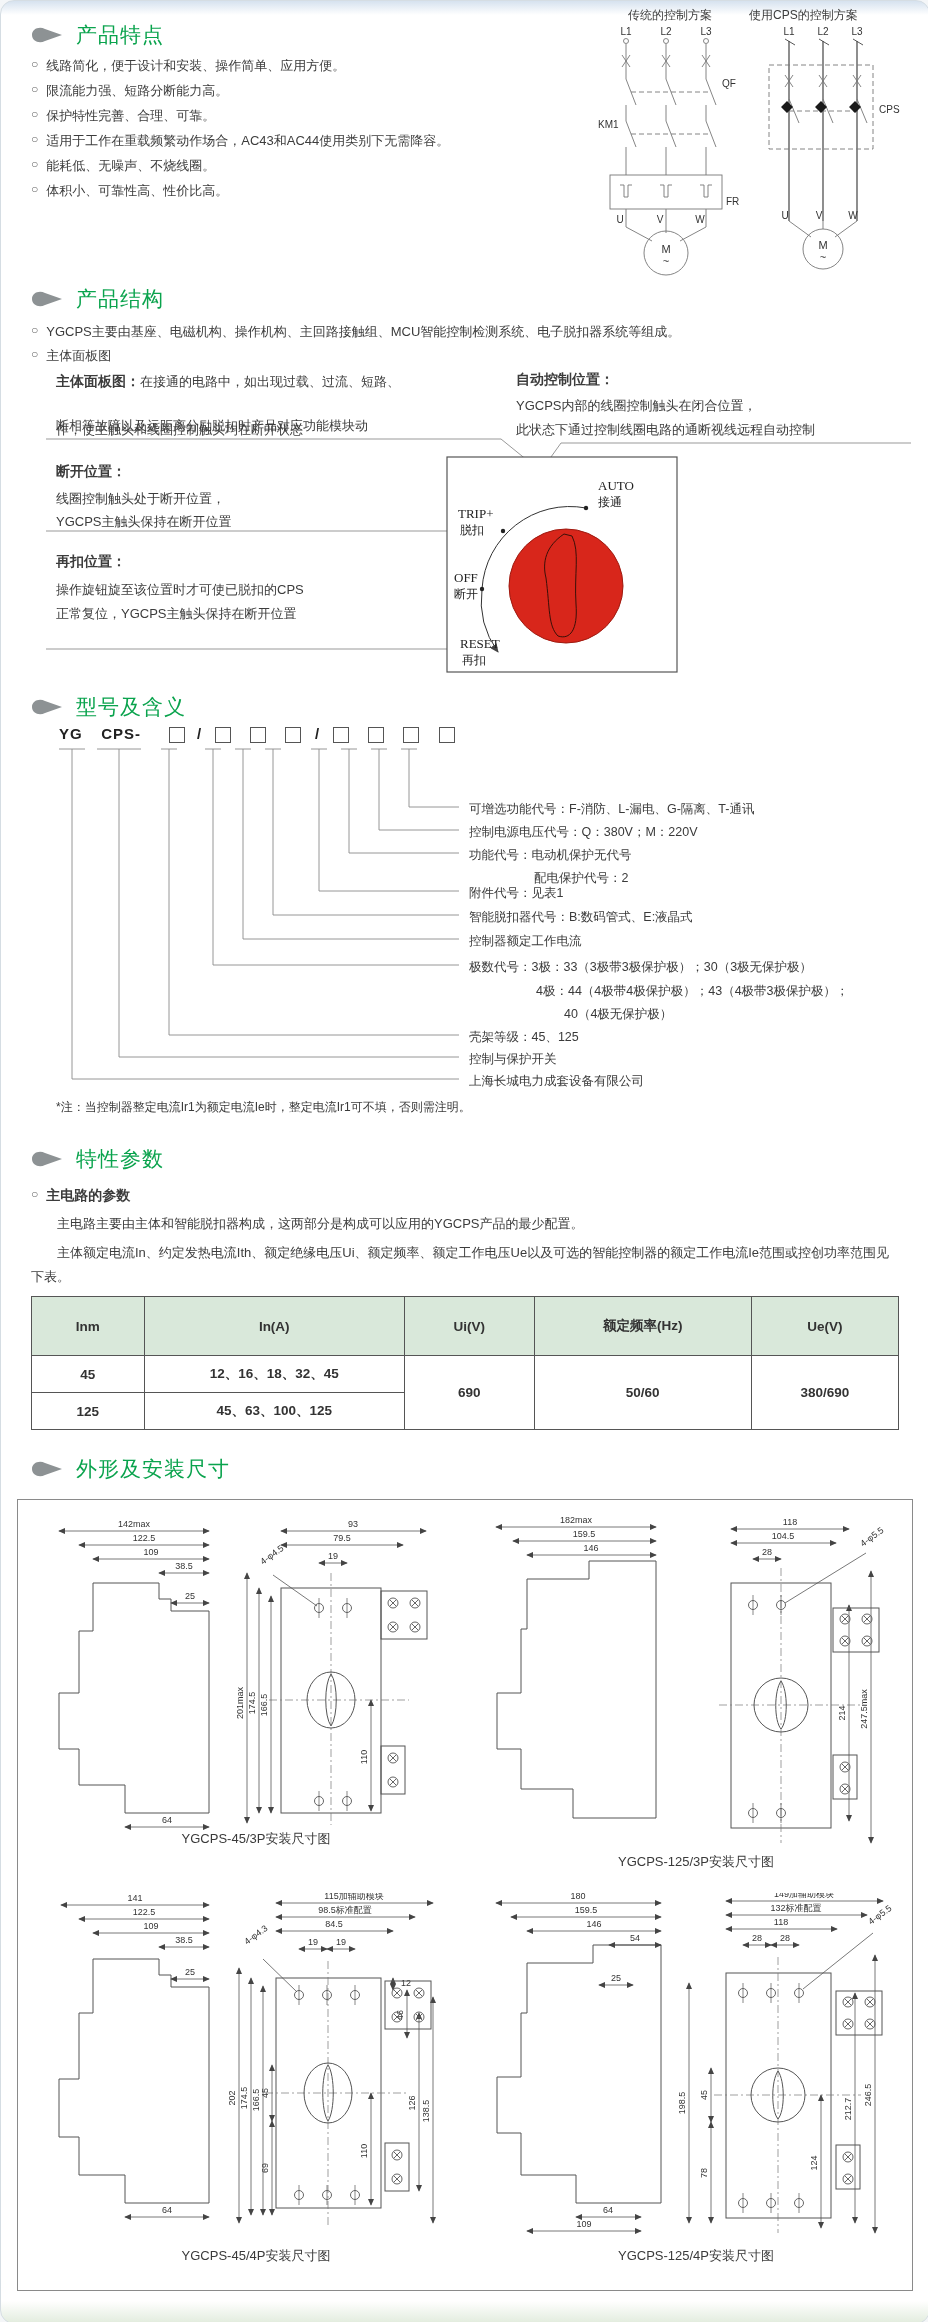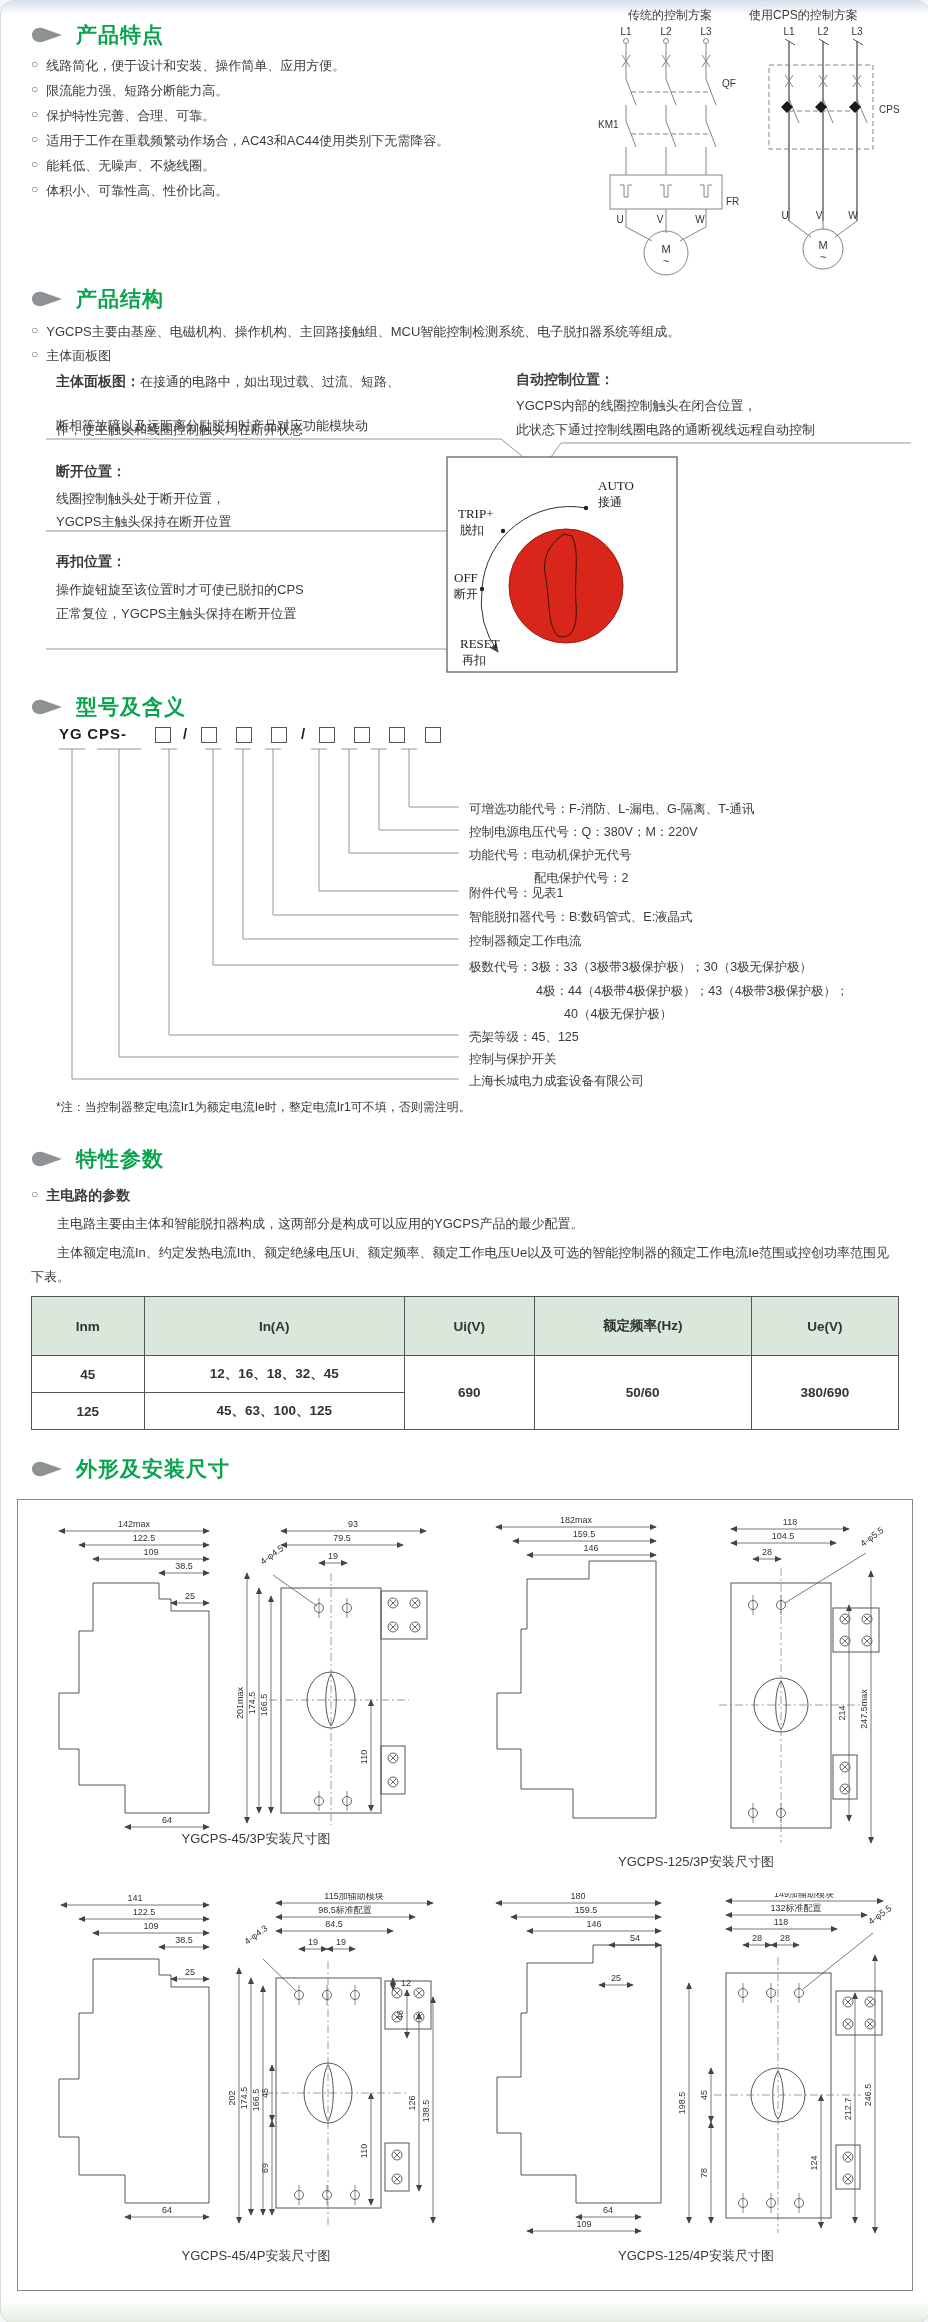--- a/index.html
+++ b/index.html
@@ -2,21 +2,21 @@
 <html><head>
 <meta charset="utf-8">
 <style>
   html,body{margin:0;padding:0;background:#f4f6f8}
   .page{position:relative;width:928px;height:2322px;margin:0 auto;
     font-family:"Liberation Sans","DejaVu Sans",sans-serif;color:#3c3c3c;
     border:1px solid #d5dde3;border-radius:14px;overflow:hidden;
     background:linear-gradient(180deg,#d6e2ef 0%,#ffffff 14px,#ffffff 2300px,#e2ecde 100%)}
   .abs{position:absolute}
   .sec{position:absolute;display:flex;align-items:center;gap:11px}
-  .sec .ttl{color:#0aa34d;font-size:21px;font-weight:bold;letter-spacing:1px;white-space:nowrap}
+  .sec .ttl{color:#0aa34d;font-size:21px;font-weight:normal;letter-spacing:1px;white-space:nowrap}
   .blt{position:absolute;font-size:13px;white-space:nowrap;display:flex;gap:8px;color:#3c3c3c}
   .mk{color:#666;font-size:12px;line-height:1.2}
   .tline{position:absolute;font-size:13px;white-space:nowrap}
   .b{font-weight:bold;font-size:14px}
   .fl{position:absolute;font-size:12.5px;white-space:nowrap;color:#3a3a3a}
   .note{position:absolute;font-size:12px;white-space:nowrap;color:#3a3a3a}
   .cap{position:absolute;font-size:13px;color:#3a3a3a;text-align:center;white-space:nowrap}
   .codebit{display:inline-block;font-weight:bold;font-size:15px;letter-spacing:1px;color:#222}
   .sqr{display:inline-block;width:14px;height:14px;border:1.2px solid #555;vertical-align:middle}
   .ptable{position:absolute;left:30px;top:1295px;width:868px;border-collapse:collapse;
@@ -236,21 +236,21 @@
 
   <div class="sec" style="left:28px;top:692px">
     <svg width="36" height="22">
         <path d="M3,11 C3,5 10,2 16,5 L33,11 L16,17 C10,20 3,17 3,11 Z" fill="#8d9294"></path>
       </svg>
     <span class="ttl">型号及含义</span>
   </div>
 
   <div class="abs" style="left:58px;top:724px;white-space:nowrap">
     <span class="codebit">YG</span>
-    <span class="codebit" style="">CPS-</span>
+    <span class="codebit" style="margin-left:14px">CPS-</span>
     <span class="sqr" style="margin-left:24px"></span>
     <span class="codebit" style="margin-left:7px">/</span>
     <span class="sqr" style="margin-left:8px"></span>
     <span class="sqr" style="margin-left:15px"></span>
     <span class="sqr" style="margin-left:15px"></span>
     <span class="codebit" style="margin-left:9px">/</span>
     <span class="sqr" style="margin-left:8px"></span>
     <span class="sqr" style="margin-left:15px"></span>
     <span class="sqr" style="margin-left:15px"></span>
     <span class="sqr" style="margin-left:15px"></span>

